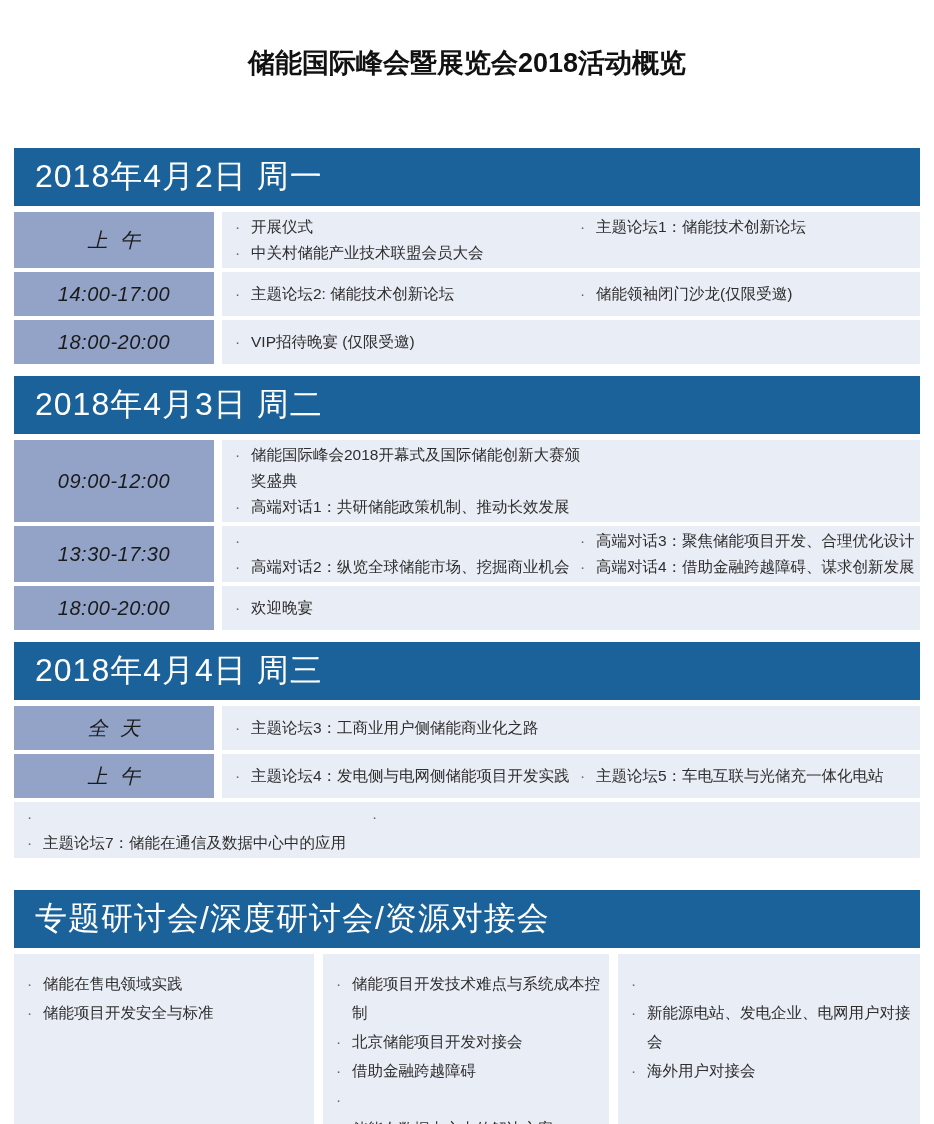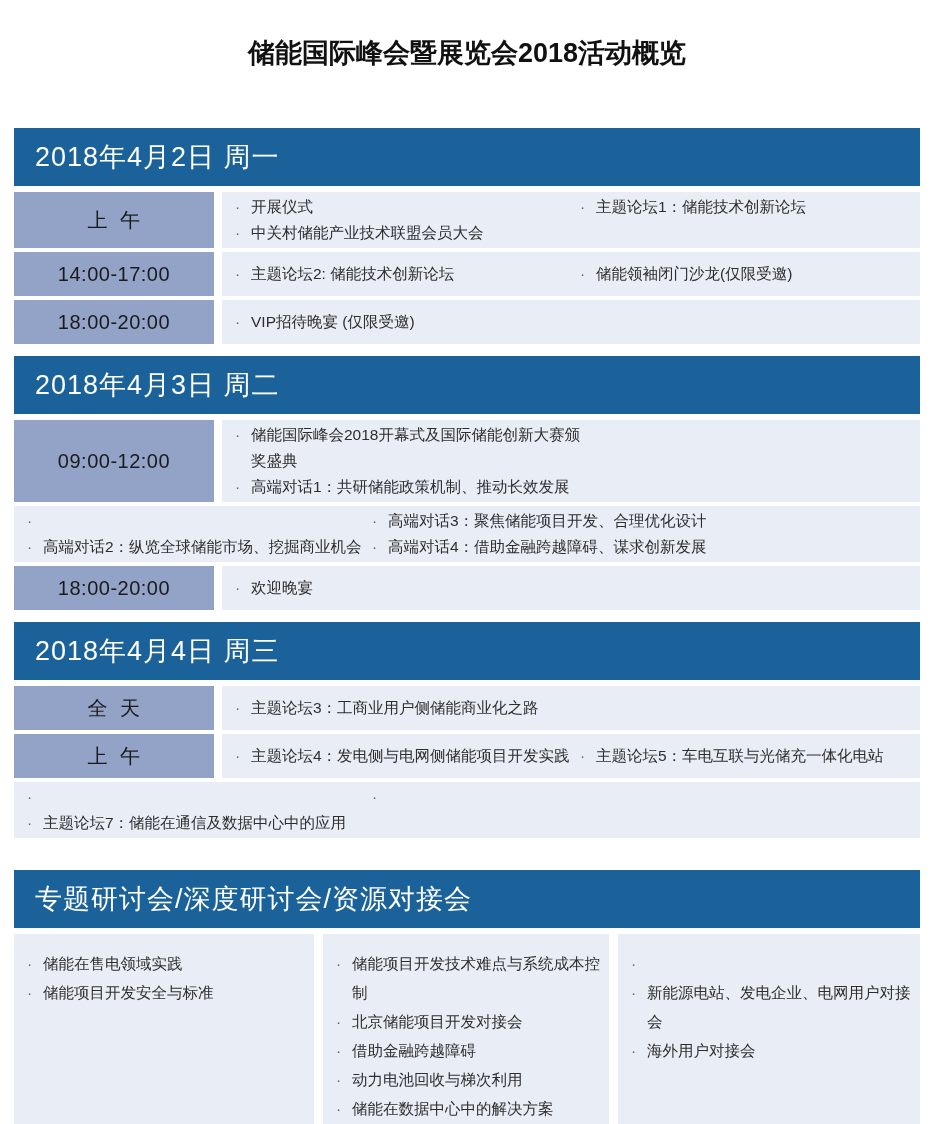--- a/index.html
+++ b/index.html
@@ -10,35 +10,35 @@
   }
   *{box-sizing:border-box;}
   html,body{margin:0;padding:0;}
   body{
     width:934px;height:1124px;background:#ffffff;
     font-family:"Liberation Sans","DejaVu Sans",sans-serif;
     color:var(--text);overflow:hidden;
   }
   .page{width:934px;padding:0 14px;}
   .title{
-    margin:3px;height:122px;padding-top:32px;
+    margin:13px;height:122px;padding-top:32px;
     text-align:center;font-size:27px;font-weight:700;color:#111;
   }
   section.day{margin-bottom:12px;}
   .day-header{
     height:58px;background:var(--header-bg);color:#ffffff;
-    font-size:27px;font-weight:500;letter-spacing:1px;
+    font-size:32px;font-weight:500;letter-spacing:1px;
     display:flex;align-items:center;padding-left:21px;
     margin-bottom:6px;
   }
   .row{display:flex;margin-bottom:4px;min-height:44px;}
   .time{
     flex:none;width:200px;margin-right:8px;background:var(--time-bg);
     display:flex;align-items:center;justify-content:center;
-    font-size:20px;color:#1a1a1a;white-space:pre;letter-spacing:.5px;
+    font-size:20px;color:#1a1a1a;white-space:pre;letter-spacing:.5px;font-style:italic;
   }
   .content{flex:1;background:var(--content-bg);display:flex;}
   .lines-1 .content{align-items:center;}
   .lines-2 .content{align-items:flex-start;padding:2px 0;}
   .col{display:flex;flex-direction:column;}
   .col1{flex:none;width:358px;padding-left:13px;}
   .col2{flex:1;}
   .item{display:flex;line-height:26px;font-size:15.5px;color:var(--text);}
   .bullet{flex:none;width:16px;color:#666;text-align:left;}
   .workshops{margin-top:32px;margin-bottom:0;}
@@ -123,20 +123,21 @@
               </div>
               <div class="item">
                 <span class="bullet">·</span>
                 <span class="item-text">高端对话1：共研储能政策机制、推动长效发展</span>
               </div>
             </div>
             <div class="col col2"></div>
           </div>
         </div>
         <div class="row lines-2">
+          <div class="time">13:30-17:30</div>
           <div class="content">
             <div class="col col1">
               <div class="item">
                 <span class="bullet">·</span>
               </div>
               <div class="item">
                 <span class="bullet">·</span>
                 <span class="item-text">高端对话2：纵览全球储能市场、挖掘商业机会</span>
               </div>
             </div>
@@ -237,21 +238,20 @@
           <div class="item">
             <span class="bullet">·</span>
             <span class="item-text">北京储能项目开发对接会</span>
           </div>
           <div class="item">
             <span class="bullet">·</span>
             <span class="item-text">借助金融跨越障碍</span>
           </div>
           <div class="item">
             <span class="bullet">·</span>
-            <span class="item-text">动力电池回收与梯次利用</span>
           </div>
           <div class="item">
             <span class="bullet">·</span>
             <span class="item-text">储能在数据中心中的解决方案</span>
           </div>
         </div>
         <div class="ws-col ws-col-3">
           <div class="item">
             <span class="bullet">·</span>
           </div>

